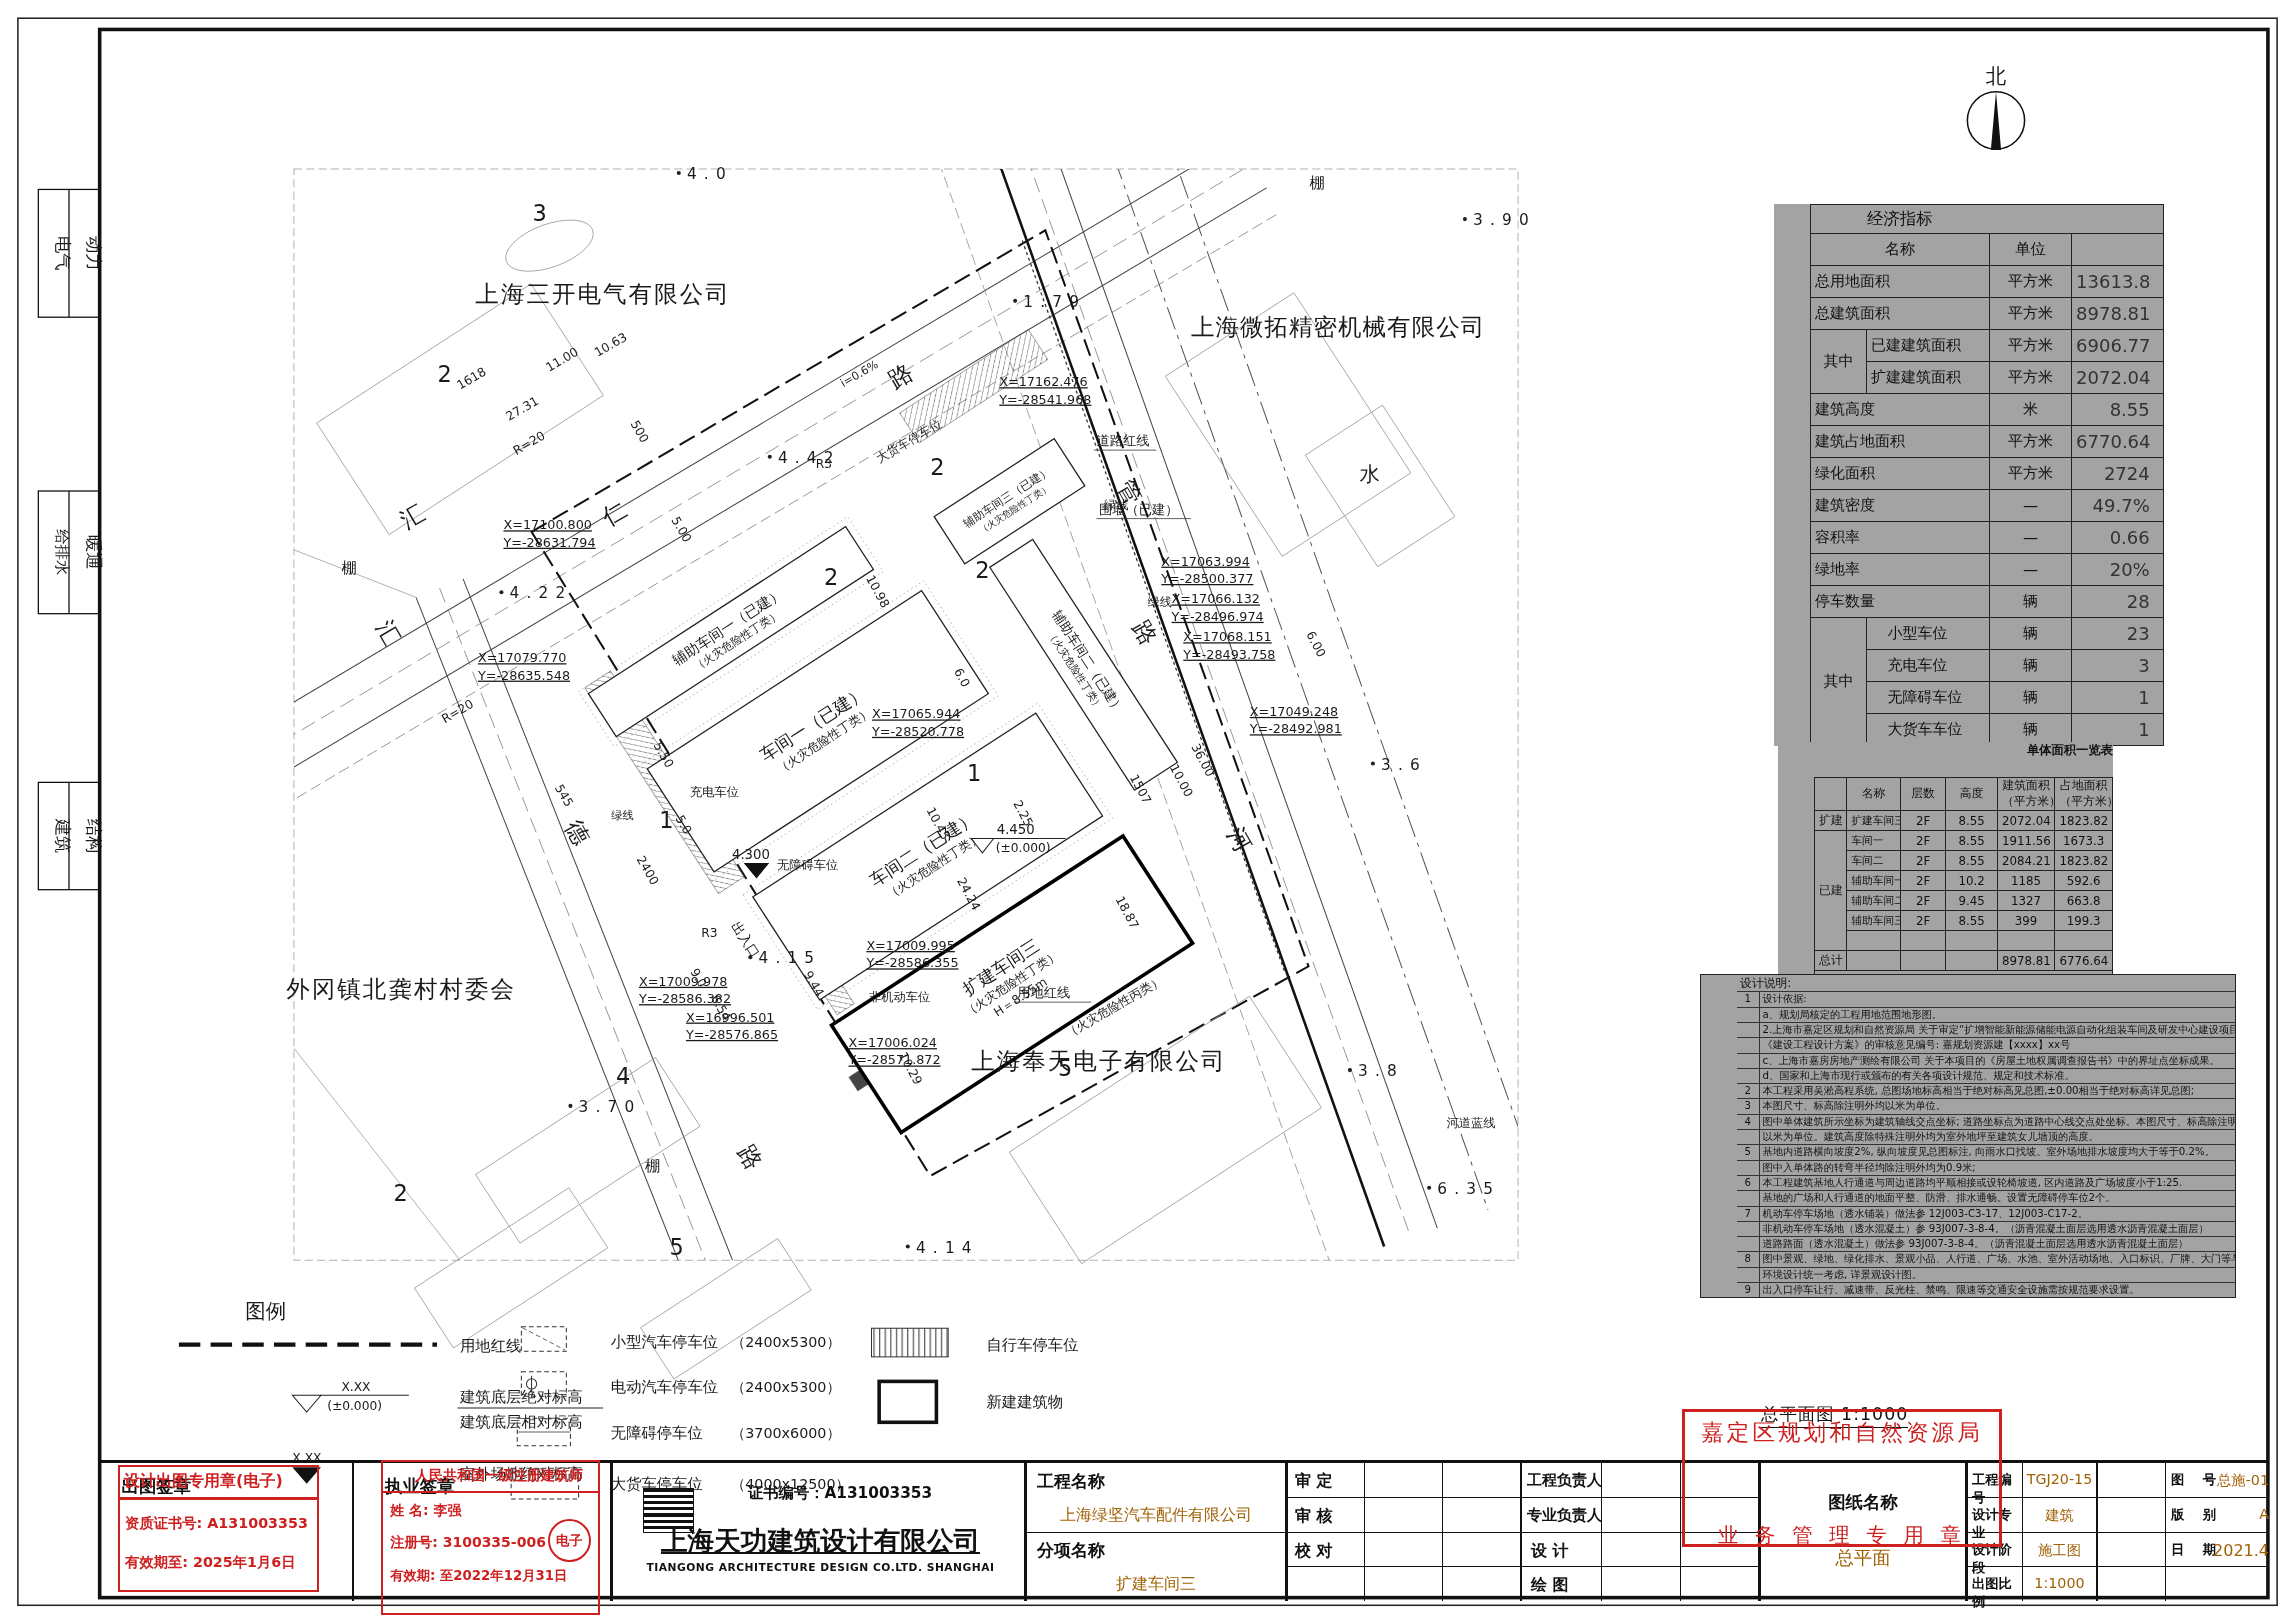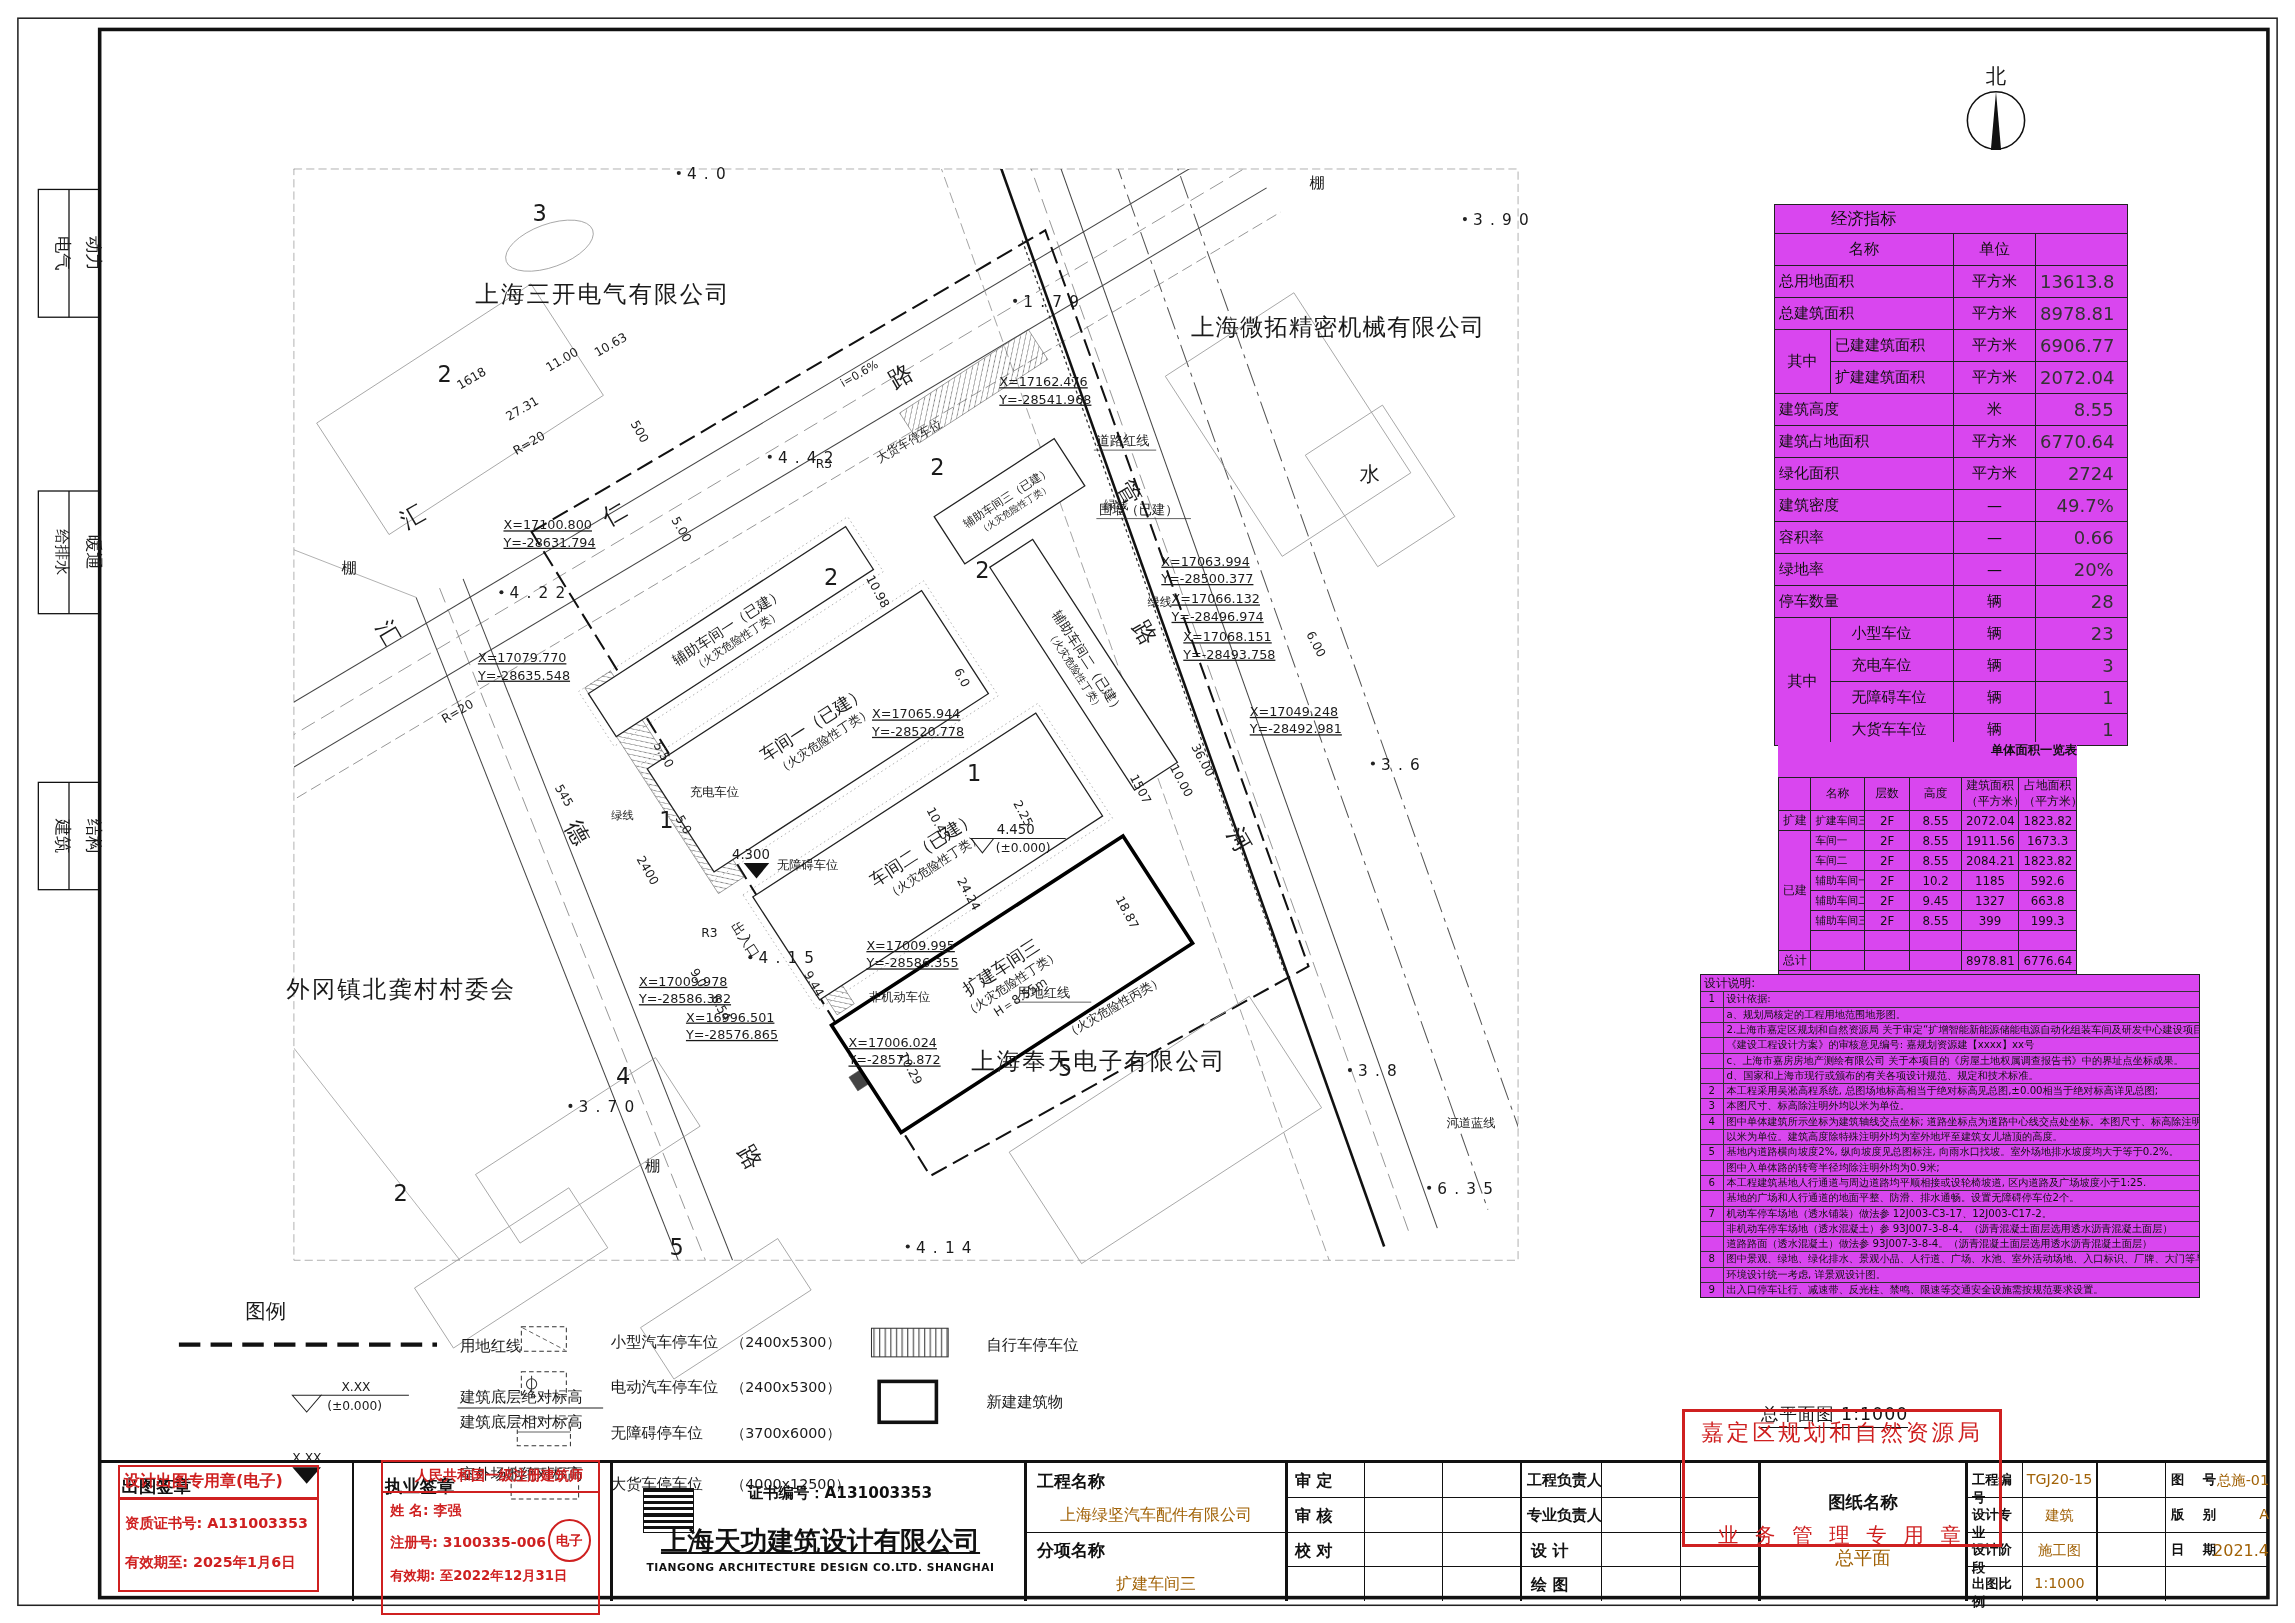--- a/index.html
+++ b/index.html
@@ -1,19 +1,19 @@
 <!DOCTYPE html>
 <html style="font-size:8.2px"><head>
 <meta charset="utf-8">
 <style>
   html,body{margin:0;padding:0;background:#fff;}
   .page{position:relative;width:2295px;height:1624px;background:#ffffff;overflow:hidden;
         font-family:"DejaVu Sans",sans-serif;color:#111;}
   svg text{font-family:"DejaVu Sans",sans-serif;fill:#1a1a1a;}
-  .panel{position:absolute;background:#d946ef;}
+  .panel{position:absolute;background:#a3a3a3;padding-left:36px;}
   table{border-collapse:collapse;table-layout:fixed;}
   td{border:1px solid #222;overflow:hidden;white-space:nowrap;padding:0 4.1px;}
   
   .eco td{height:31px;font-size:15px;}
   .eco td.val{font-size:18px;color:#333;text-align:right;padding-right:13.3px;font-weight:normal;}
   .eco td.unit{text-align:center;}
   .eco td.ttl{font-size:16.4px;border-bottom:1px solid #222;padding-left:56px;}
   .eco td.hdr{text-align:center;font-size:15.3px;}
   .eco td.grp{text-align:center;}
   

